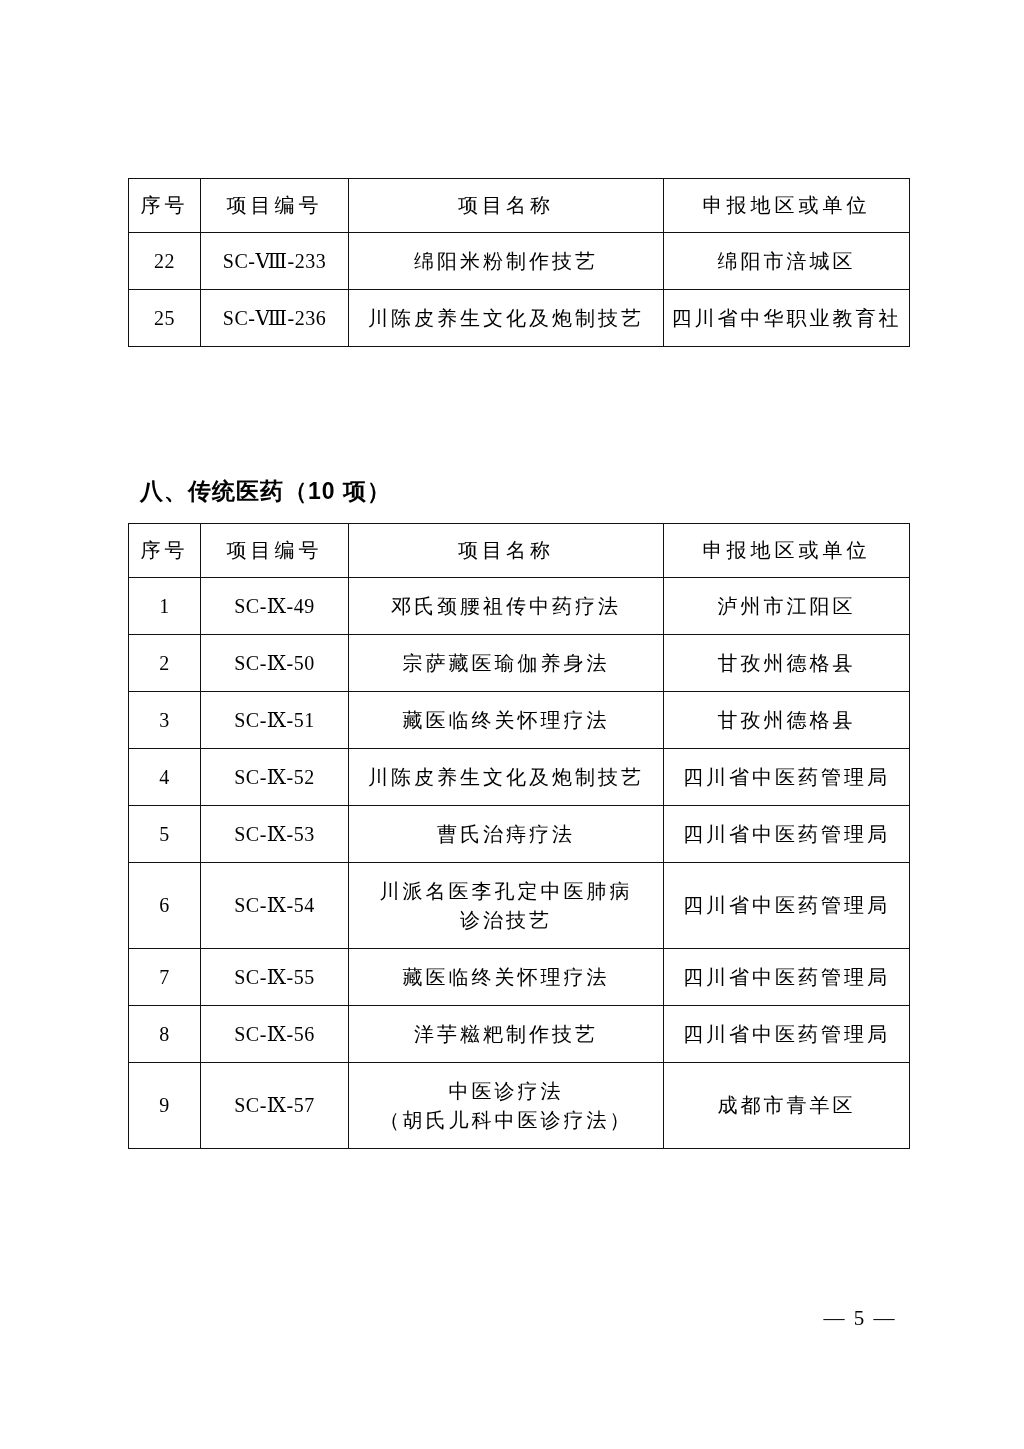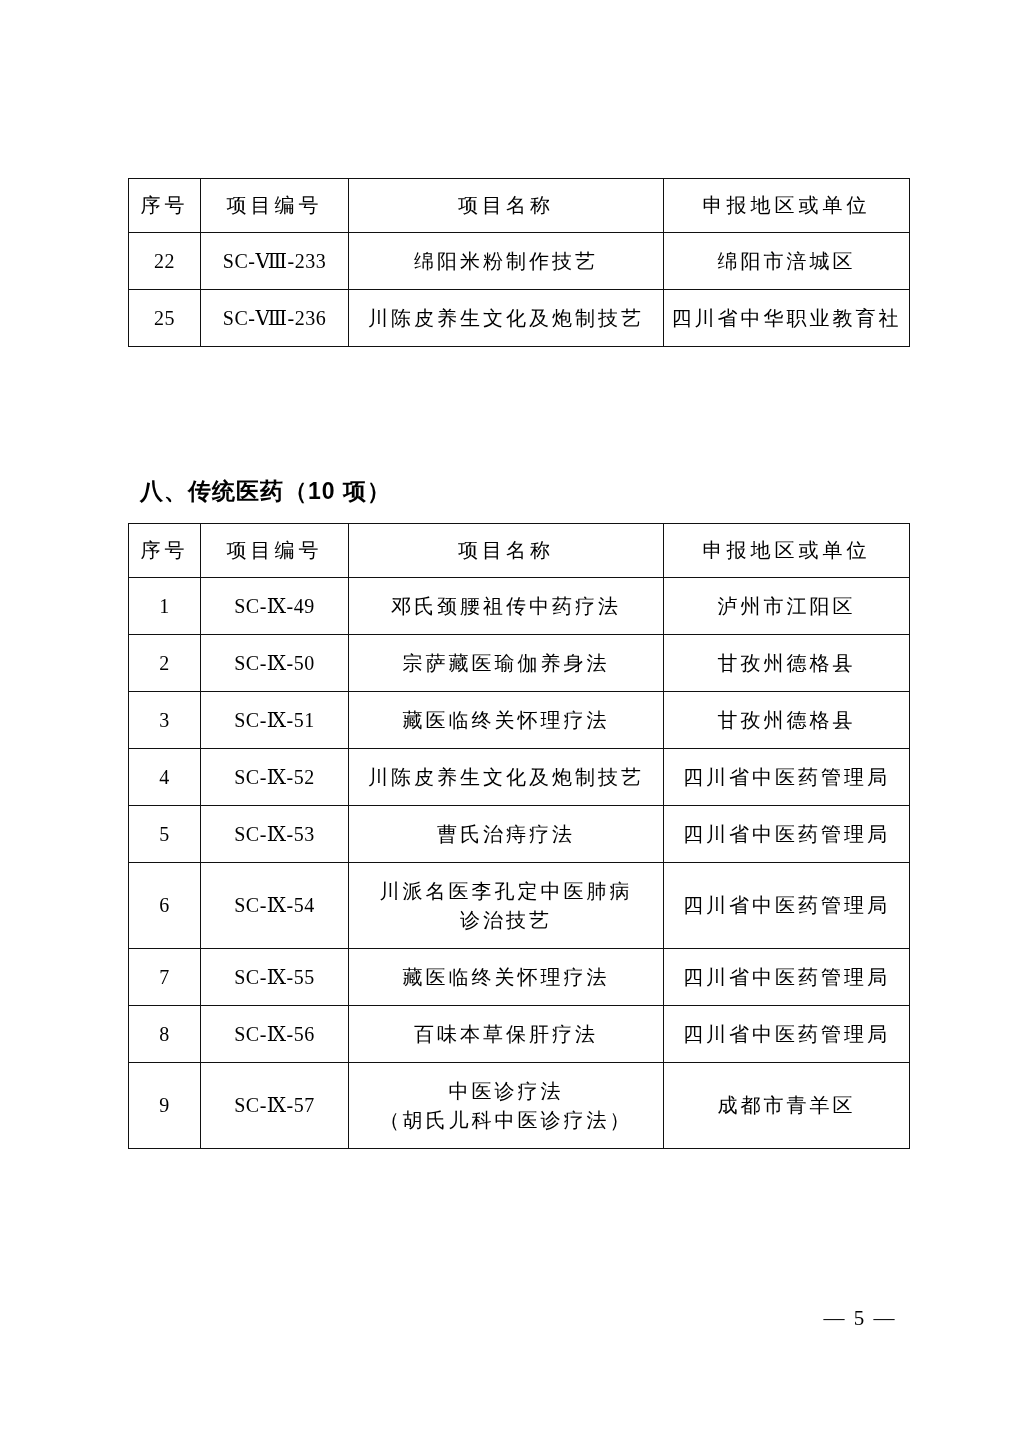--- a/index.html
+++ b/index.html
@@ -157,21 +157,21 @@
       </tr>
       <tr class="h57">
         <td class="c-no">7</td>
         <td class="c-code">SC-Ⅸ-55</td>
         <td class="c-name">藏医临终关怀理疗法</td>
         <td class="c-unit">四川省中医药管理局</td>
       </tr>
       <tr class="h57">
         <td class="c-no">8</td>
         <td class="c-code">SC-Ⅸ-56</td>
-        <td class="c-name">百味本草保肝疗法</td>
+        <td class="c-name">洋芋糍粑制作技艺</td>
         <td class="c-unit">四川省中医药管理局</td>
       </tr>
       <tr class="h86">
         <td class="c-no">9</td>
         <td class="c-code">SC-Ⅸ-57</td>
         <td class="c-name">中医诊疗法
 （胡氏儿科中医诊疗法）</td>
         <td class="c-unit">成都市青羊区</td>
       </tr>
     </tbody>

